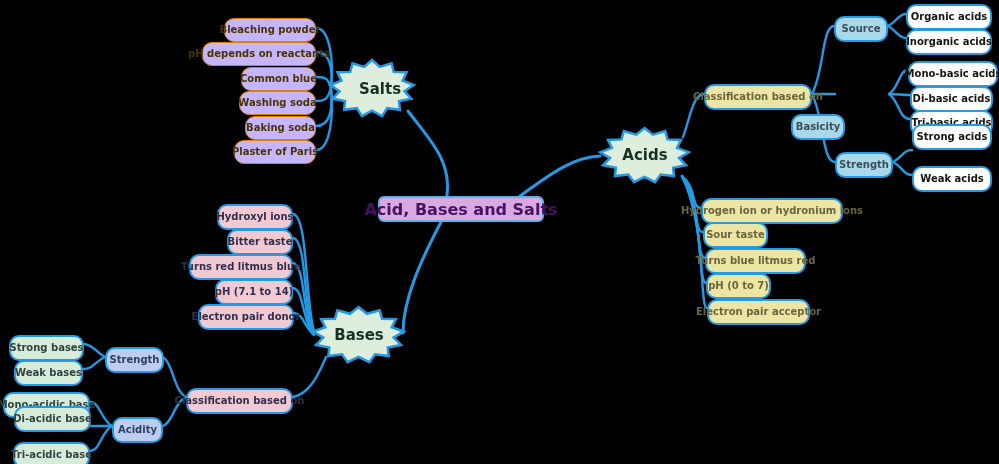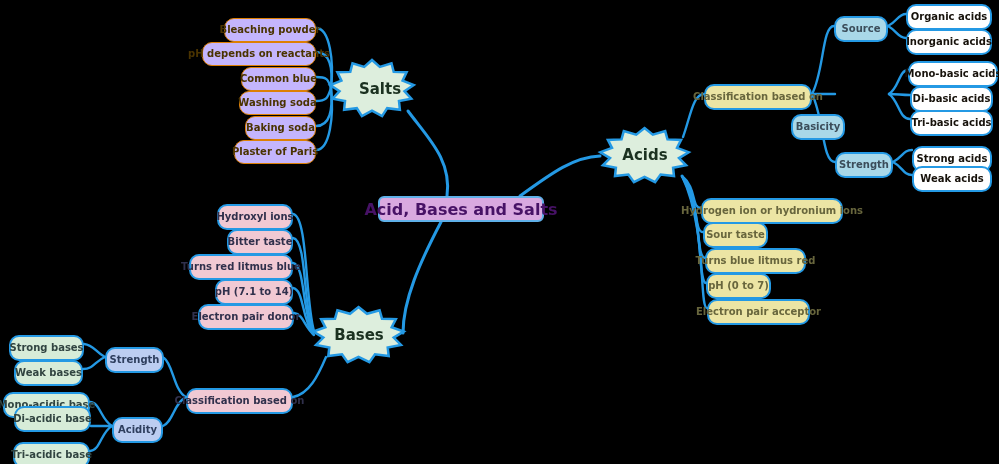--- a/index.html
+++ b/index.html
@@ -108,21 +108,21 @@
 
   <div class="pill p-khaki" style="left:704px;top:84px;width:108px;height:20px;">Classification based on</div>
   <div class="pill p-blue" style="left:834px;top:16px;width:54px;height:19px;">Source</div>
   <div class="pill p-blue" style="left:791px;top:84px;width:54px;height:20px;margin-top:30px;">Basicity</div>
   <div class="pill p-blue" style="left:835px;top:152px;width:58px;height:20px;">Strength</div>
   <div class="pill p-white" style="left:906px;top:4px;width:86px;height:19px;">Organic acids</div>
   <div class="pill p-white" style="left:906px;top:29px;width:86px;height:19px;">Inorganic acids</div>
   <div class="pill p-white" style="left:908px;top:61px;width:90px;height:18px;">Mono-basic acids</div>
   <div class="pill p-white" style="left:910px;top:86px;width:83px;height:18px;">Di-basic acids</div>
   <div class="pill p-white" style="left:910px;top:110px;width:83px;height:18px;">Tri-basic acids</div>
-  <div class="pill p-white" style="left:912px;top:146px;width:80px;height:18px;">Strong acids</div>
+  <div class="pill p-white" style="left:912px;top:124px;width:80px;height:18px;">Strong acids</div>
   <div class="pill p-white" style="left:912px;top:166px;width:80px;height:20px;">Weak acids</div>
 
   <div class="pill p-khaki" style="left:701px;top:198px;width:142px;height:20px;">Hydrogen ion or hydronium ions</div>
   <div class="pill p-khaki" style="left:703px;top:222px;width:65px;height:20px;">Sour taste</div>
   <div class="pill p-khaki" style="left:705px;top:248px;width:101px;height:19px;">Turns blue litmus red</div>
   <div class="pill p-khaki" style="left:706px;top:273px;width:65px;height:19px;">pH (0 to 7)</div>
   <div class="pill p-khaki" style="left:707px;top:299px;width:103px;height:19px;">Electron pair acceptor</div>
 
   <div class="pill p-pink" style="left:217px;top:204px;width:76px;height:20px;">Hydroxyl ions</div>
   <div class="pill p-pink" style="left:227px;top:229px;width:66px;height:19px;">Bitter taste</div>

